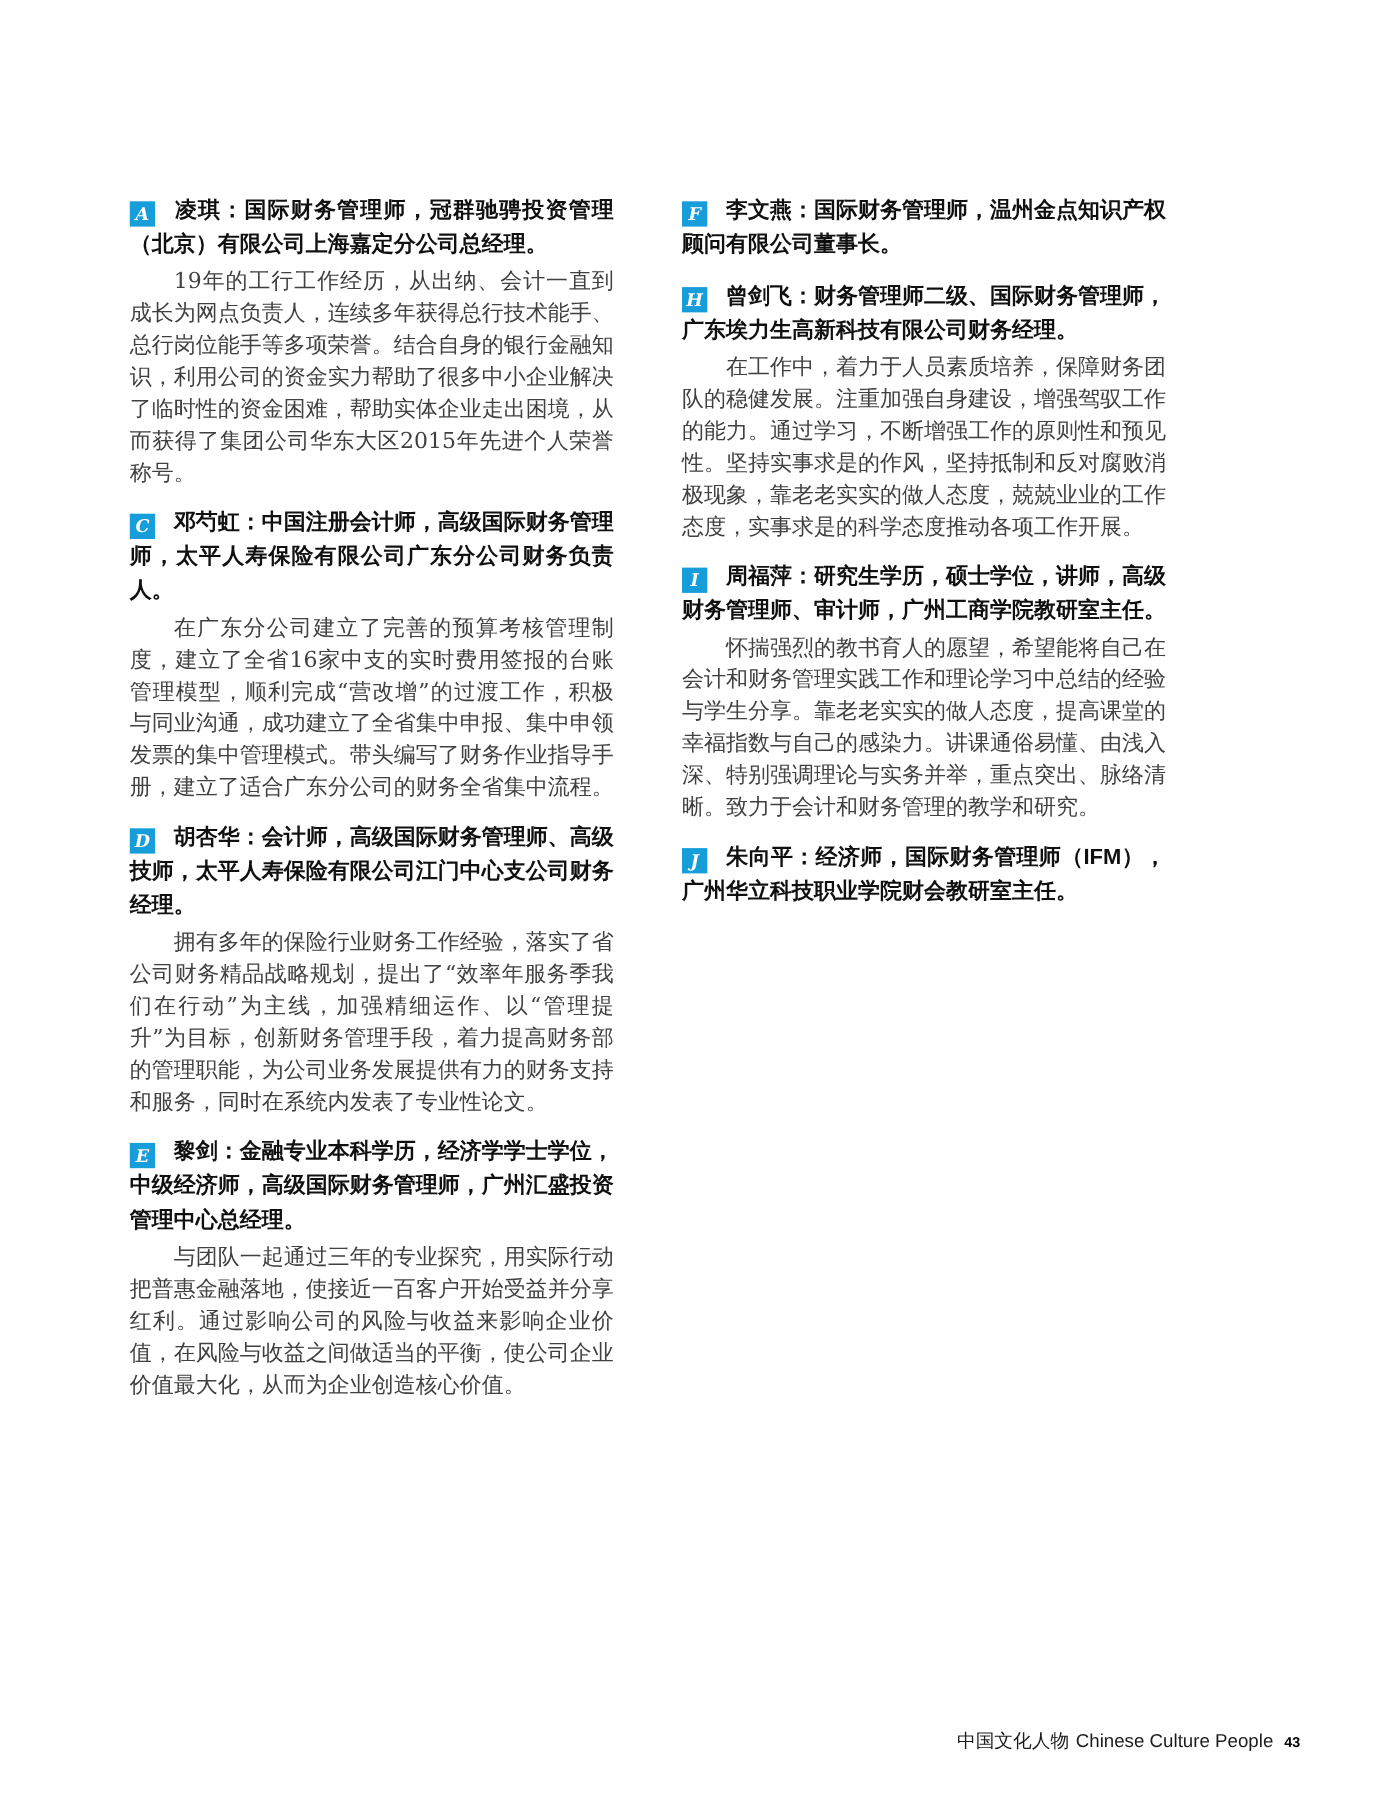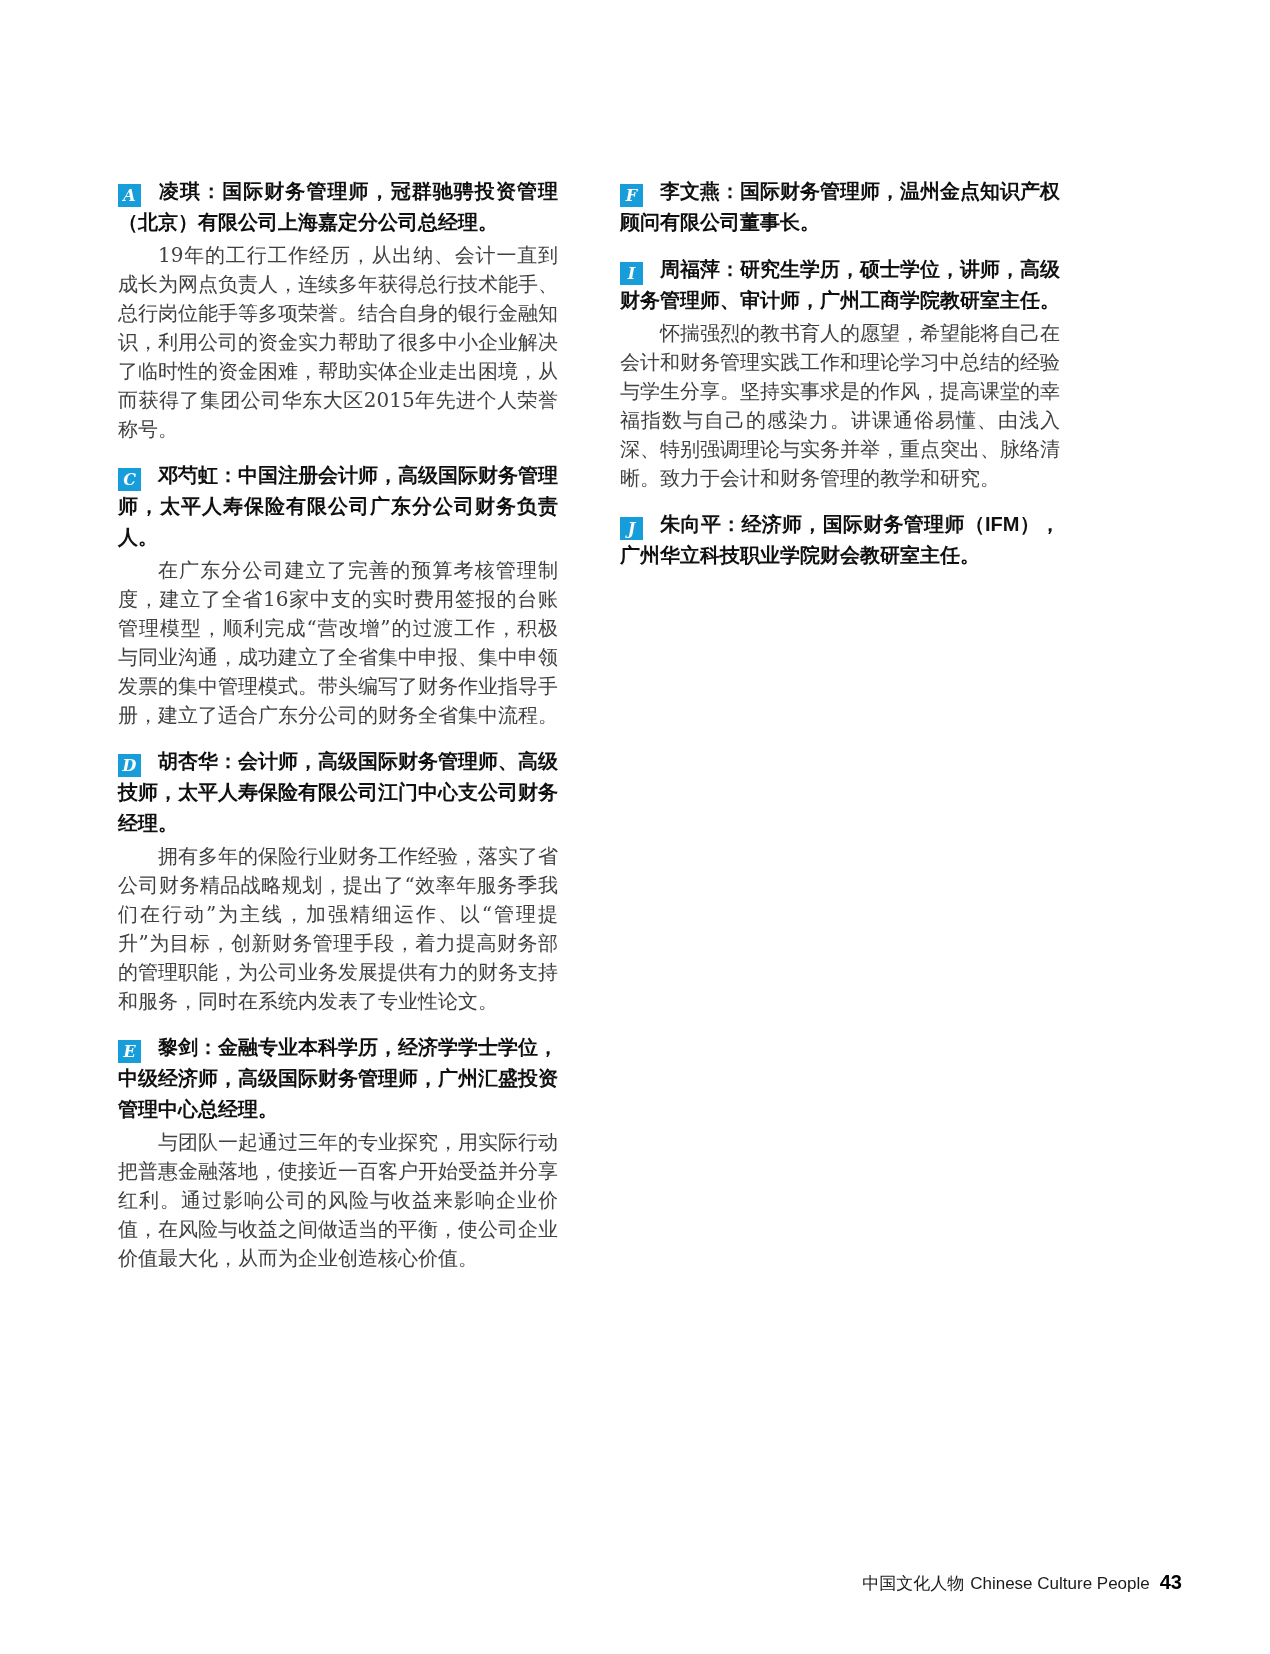--- a/index.html
+++ b/index.html
@@ -60,21 +60,21 @@
     position: absolute;
     top: 1571px;
     right: 88px;
     font-size: 17px;
     color: #1a1a1a;
     white-space: nowrap;
   }
   .footer .zh { margin-right: 6px; }
   .footer .pagenum {
     font-weight: bold;
-    font-size: 20px;
+    font-size: 13px;
     margin-left: 10px;
     color: #000000;
   }
 </style>
 </head>
 <body>
 
 <div class="page">
   <div class="columns">
     <div class="col" id="col-left">
@@ -100,24 +100,28 @@
   </section>
 </div>
     <div class="col" id="col-right">
   <section class="profile">
     <p class="title"><span class="badge" style="background: rgb(24, 157, 219);">F</span><span class="title-text">李文燕：国际财务管理师，温州金点知识产权顾问有限公司董事长。</span></p>
   </section>
 
   <section class="profile">
   </section>
 
+  <section class="profile">
+    <p class="title"><span class="badge" style="background: rgb(24, 157, 219);">H</span><span class="title-text">曾剑飞：财务管理师二级、国际财务管理师，广东埃力生高新科技有限公司财务经理。</span></p>
+    <p class="body">在工作中，着力于人员素质培养，保障财务团队的稳健发展。注重加强自身建设，增强驾驭工作的能力。通过学习，不断增强工作的原则性和预见性。坚持实事求是的作风，坚持抵制和反对腐败消极现象，靠老老实实的做人态度，兢兢业业的工作态度，实事求是的科学态度推动各项工作开展。</p>
+  </section>
 
   <section class="profile">
     <p class="title"><span class="badge" style="background: rgb(24, 157, 219);">I</span><span class="title-text">周福萍：研究生学历，硕士学位，讲师，高级财务管理师、审计师，广州工商学院教研室主任。</span></p>
-    <p class="body">怀揣强烈的教书育人的愿望，希望能将自己在会计和财务管理实践工作和理论学习中总结的经验与学生分享。坚持实事求是的作风，提高课堂的幸福指数与自己的感染力。讲课通俗易懂、由浅入深、特别强调理论与实务并举，重点突出、脉络清晰。致力于会计和财务管理的教学和研究。</p>
+    <p class="body">怀揣强烈的教书育人的愿望，希望能将自己在会计和财务管理实践工作和理论学习中总结的经验与学生分享。靠老老实实的做人态度，提高课堂的幸福指数与自己的感染力。讲课通俗易懂、由浅入深、特别强调理论与实务并举，重点突出、脉络清晰。致力于会计和财务管理的教学和研究。</p>
   </section>
 
   <section class="profile">
     <p class="title"><span class="badge" style="background: rgb(24, 157, 219);">J</span><span class="title-text">朱向平：经济师，国际财务管理师（IFM），广州华立科技职业学院财会教研室主任。</span></p>
   </section>
 </div>
   </div>
   <div class="footer">
     <span class="zh">中国文化人物</span><span class="en">Chinese Culture People</span><span class="pagenum">43</span>
   </div>

